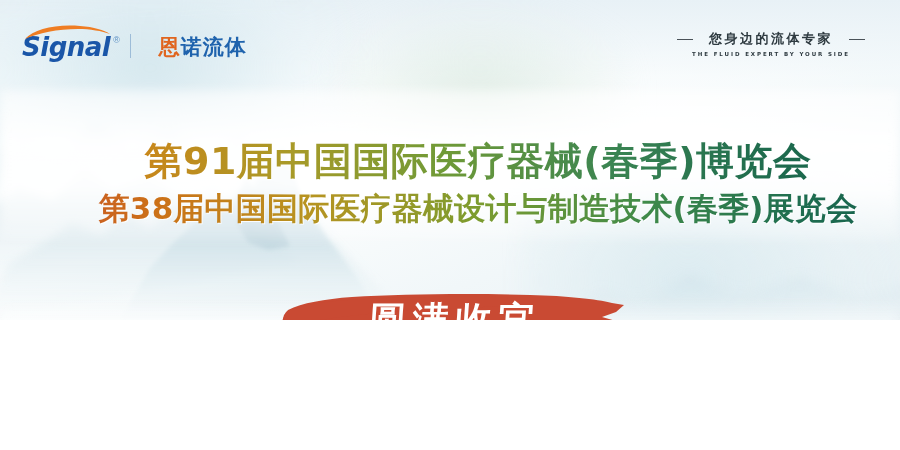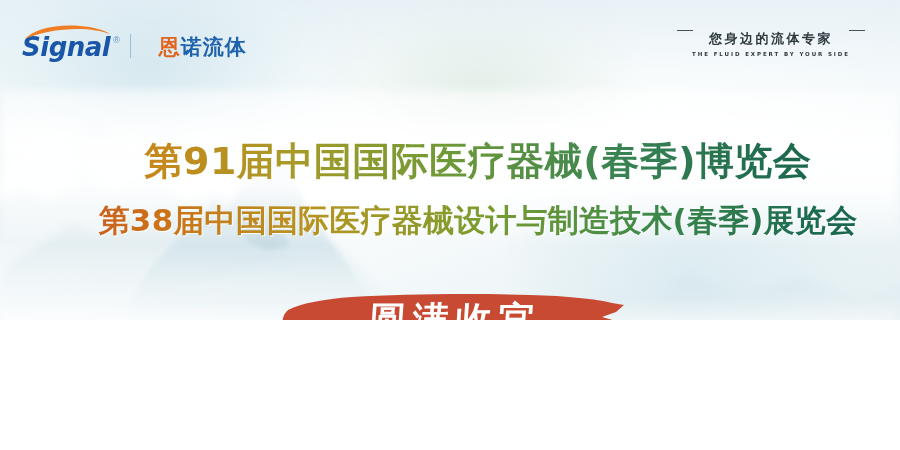--- a/index.html
+++ b/index.html
@@ -155,21 +155,21 @@
     text-align: center;
     width: 210px;
   }
   .tagline-cn {
     font-family: "DejaVu Sans", sans-serif;
     font-size: 13px;
     font-weight: bold;
     letter-spacing: 2.5px;
     color: #2e3a40;
     display: flex;
-    align-items: flex-start;
+    align-items: center;
     justify-content: center;
     gap: 16px;
     white-space: nowrap;
   }
   .dash {
     display: inline-block;
     width: 16px;
     height: 1px;
     background: #4a5258;
   }
@@ -203,21 +203,21 @@
     filter: drop-shadow(1.5px 1.5px 0 rgba(255,255,255,0.9));
   }
   .title-main {
     font-size: 38px;
     letter-spacing: 0.5px;
     background-image: linear-gradient(95deg, #d2820e 0%, #c9861a 10%, #a89a28 28%, #6f9a37 46%, #3a8452 66%, #1f6c4e 84%, #14604a 100%);
   }
   .title-sub {
     font-size: 31px;
     letter-spacing: 0.2px;
-    margin-top: 20px;
+    margin-top: 8px;
     background-image: linear-gradient(95deg, #c85726 0%, #cc7118 12%, #b79421 30%, #7c9c2f 50%, #3f8a4a 70%, #1e6d50 88%, #15604c 100%);
   }
 
   
   .banner {
     position: absolute;
     left: 272px;
     top: 286px;
     width: 360px;
     height: 72px;

